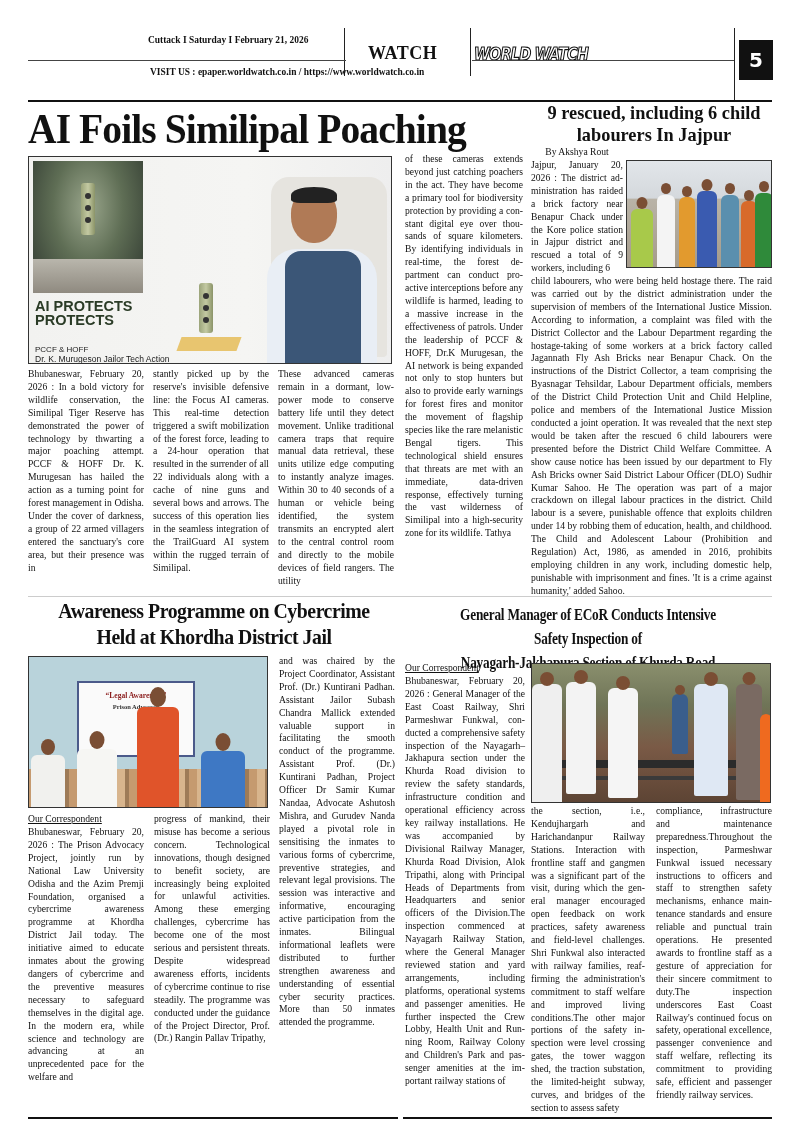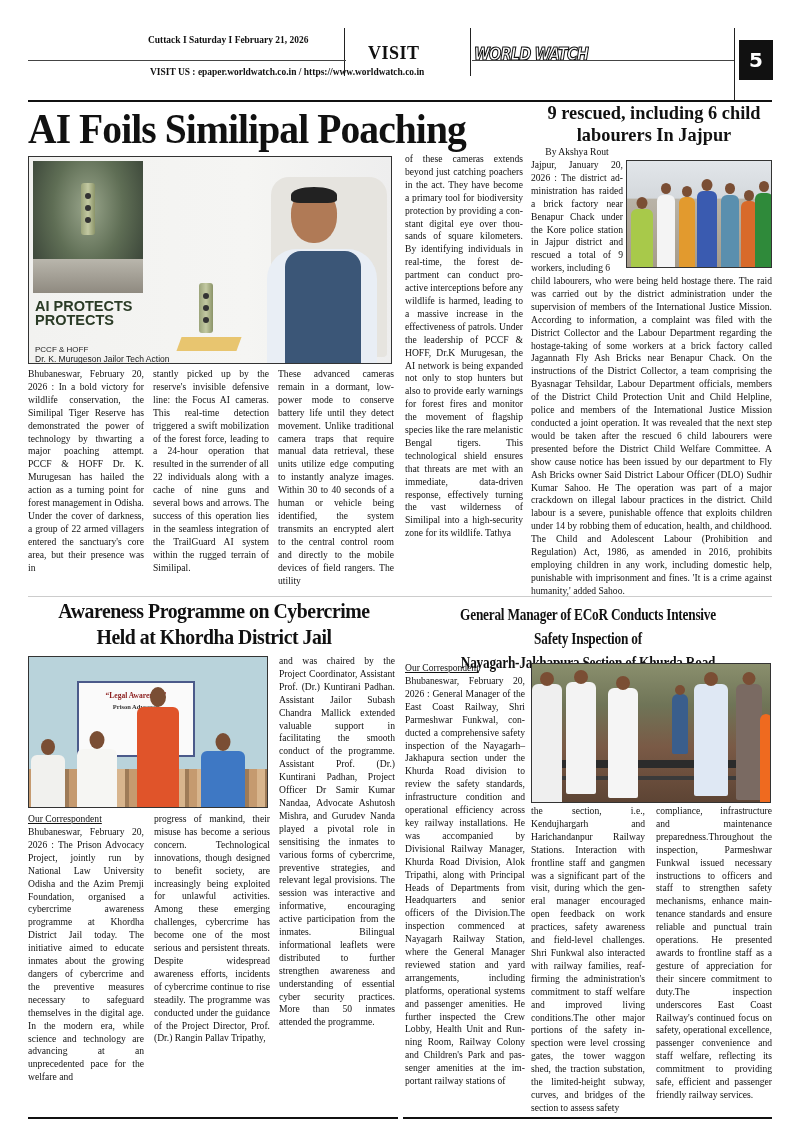--- a/index.html
+++ b/index.html
@@ -66,21 +66,21 @@
   .rule2 { position: absolute; left: 28px; top: 596px; width: 744px; height: 1px; background: #ccc; }
   .hl-cyber { left: 28px; top: 598px; width: 372px; text-align: center; font-size: 21.5px; font-weight: bold; line-height: 26px; letter-spacing: -0.5px; transform: scaleX(0.92); transform-origin: center; }
   .hl-ecor { left: 404px; top: 602px; width: 368px; text-align: center; font-size: 17.5px; font-weight: bold; line-height: 24px; transform: scaleX(0.76); transform-origin: center; letter-spacing: -0.3px; }
   .rule-bottom { position: absolute; top: 1117px; height: 2px; background: #111; }
 </style>
 </head>
 <body>
 
 <div class="abs mh-date">Cuttack I Saturday I February 21,  2026</div>
 <div class="abs mh-vline1"></div>
-<div class="abs mh-section">VISIT</div>
+<div class="abs mh-section">WATCH</div>
 <div class="abs mh-vline2"></div>
 <div class="abs mh-logo">WORLD WATCH</div>
 <div class="abs mh-hline1"></div>
 <div class="abs mh-hline2"></div>
 <div class="abs mh-visit">VISIT US : epaper.worldwatch.co.in / https://www.worldwatch.co.in</div>
 <div class="abs mh-vline3"></div>
 <div class="abs mh-pageno">5</div>
 <div class="abs mh-rule"></div>
 
 <div class="abs hl-main">AI Foils Similipal Poaching</div>

